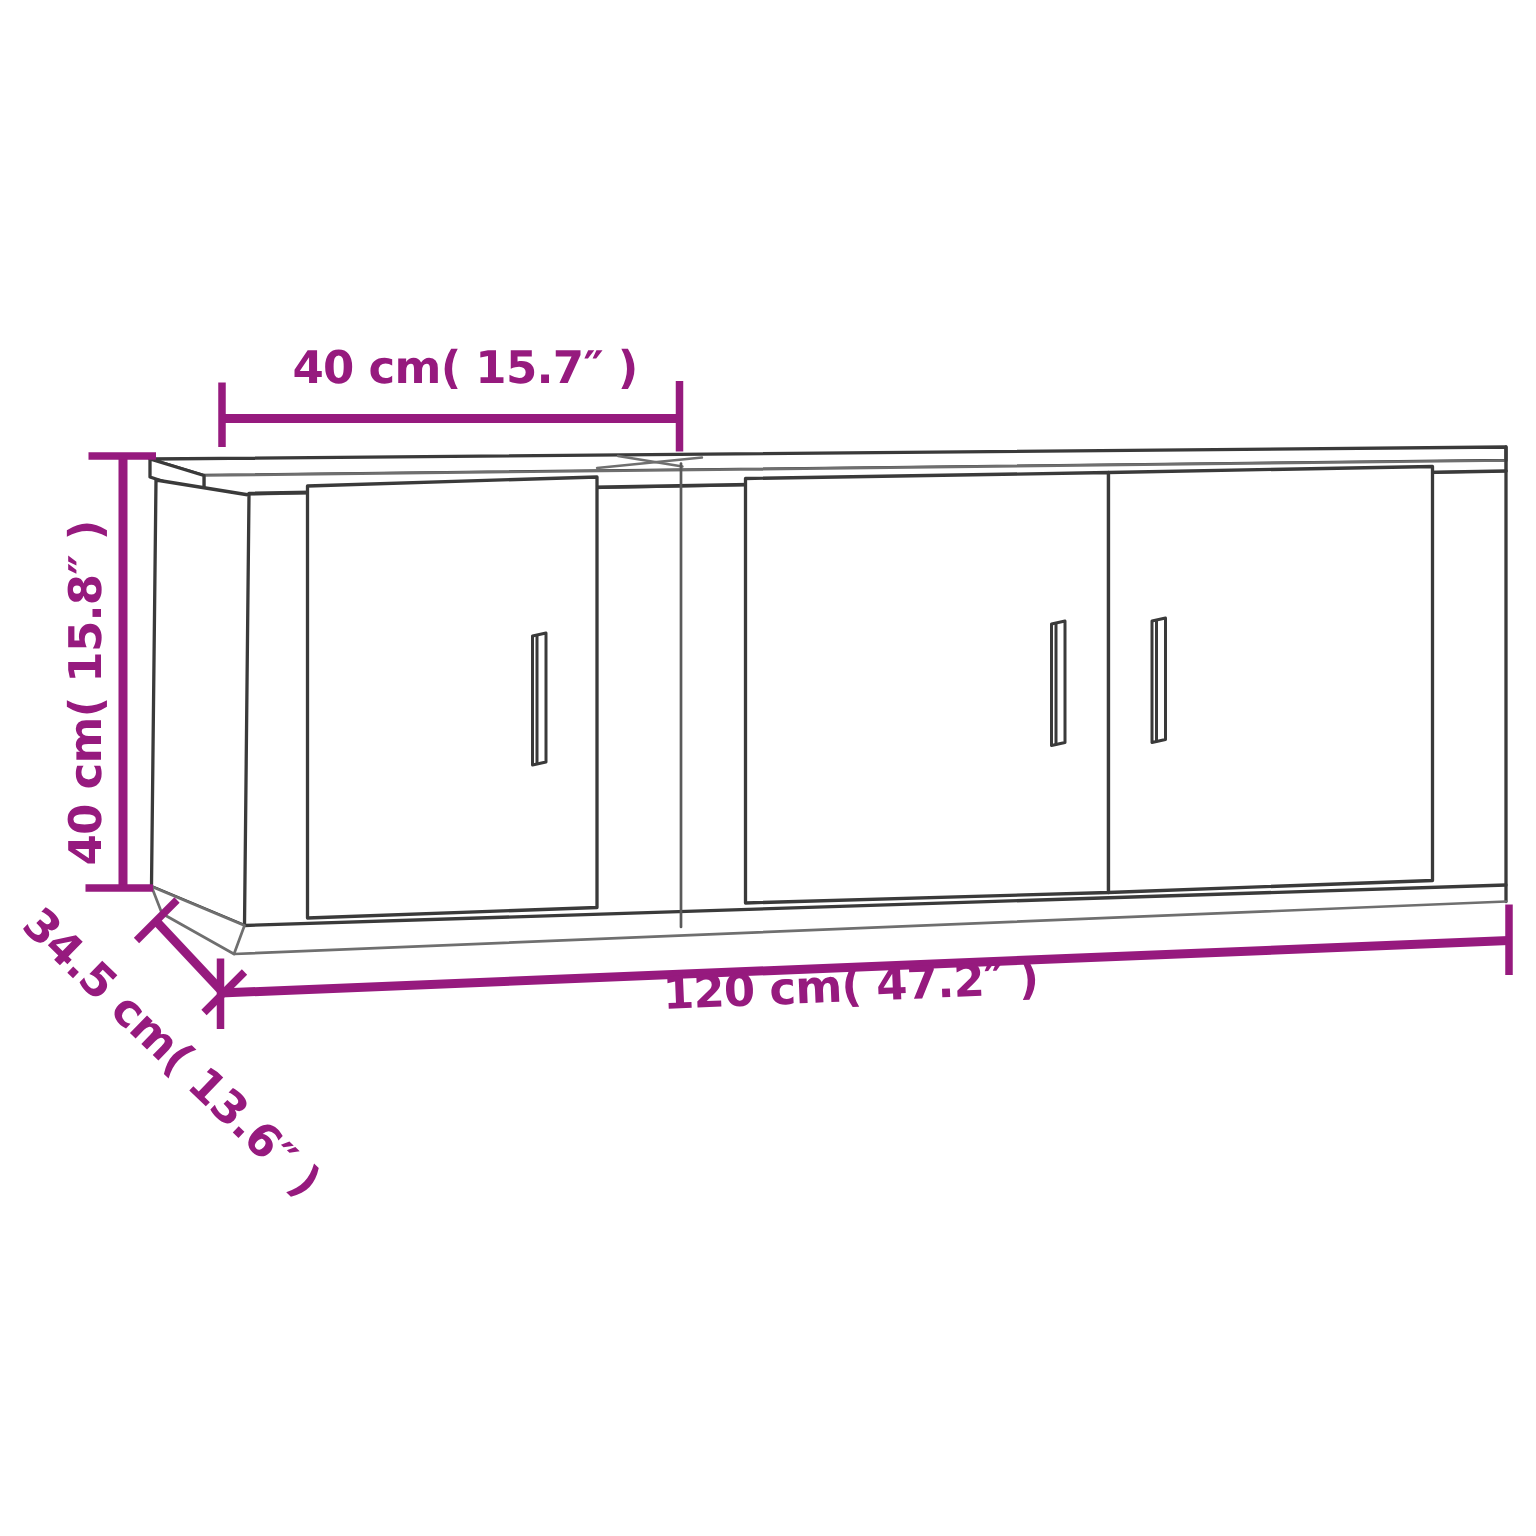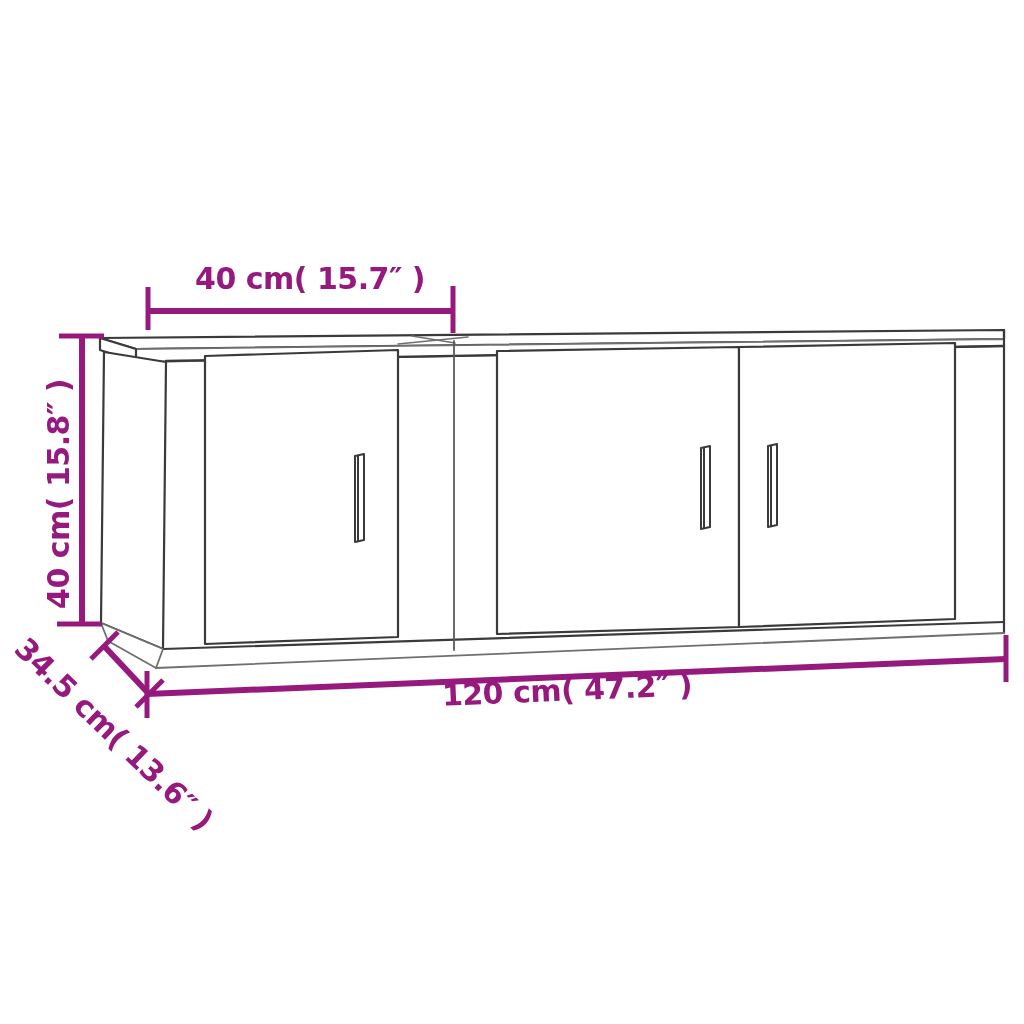--- a/index.html
+++ b/index.html
@@ -7,21 +7,20 @@
     padding: 0;
     background: #ffffff;
   }
   .stage {
     position: relative;
     width: 1024px;
     height: 904px;
     background: #ffffff;
     overflow: hidden;
     font-family: "DejaVu Sans", sans-serif;
-    margin-top: 32px;
   }
   .stage svg {
     position: absolute;
     left: 0;
     top: 0;
   }
   .dim-label {
     position: absolute;
     color: #961a7e;
     font-family: "DejaVu Sans", sans-serif;

